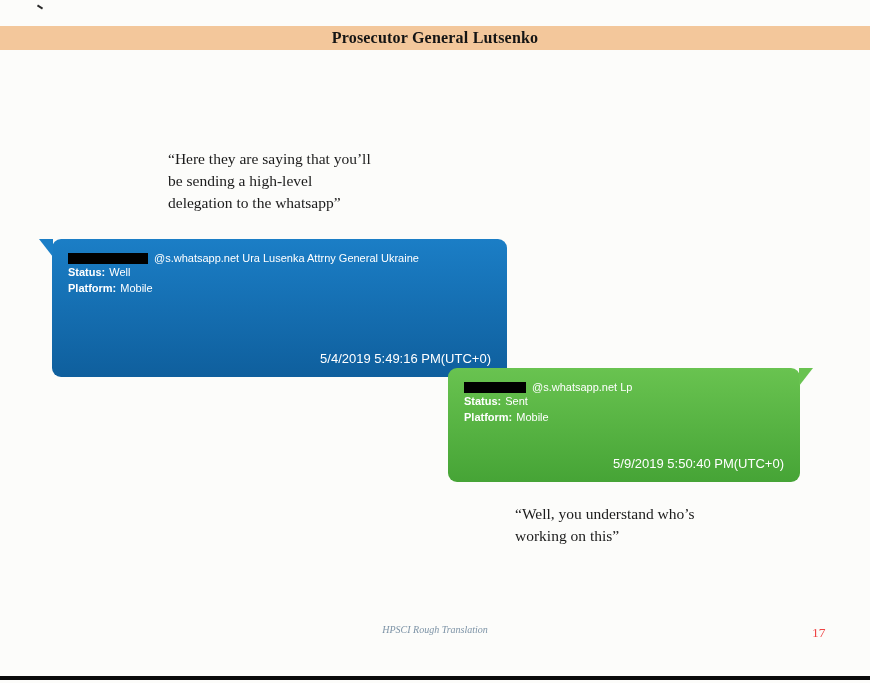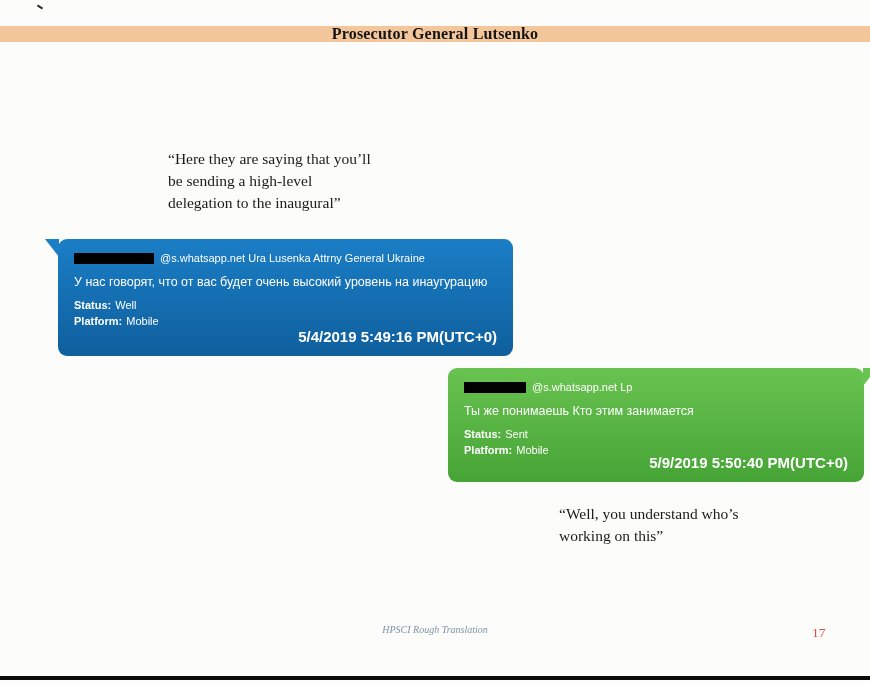--- a/index.html
+++ b/index.html
@@ -22,61 +22,61 @@
     height: 2px;
     background: #2a2a2a;
     transform: rotate(32deg);
   }
 
   .header-band {
     position: absolute;
     top: 26px;
     left: 0;
     right: 0;
-    height: 16px;
+    height: 24px;
     background: var(--header-band, #f3c79b);
     display: flex;
     align-items: center;
     justify-content: center;
   }
   .header-title {
     font-weight: bold;
     font-size: 16px;
     color: #141414;
     letter-spacing: 0.2px;
   }
 
   .quote {
     position: absolute;
     font-size: 15.5px;
     line-height: 1.42;
     color: #1b1b1b;
     white-space: pre-line;
   }
   .quote-top { left: 168px; top: 148px; }
-  .quote-bottom { left: 515px; top: 503px; margin-left: 44px; }
+  .quote-bottom { left: 515px; top: 503px; }
 
   .bubble {
     position: absolute;
     border-radius: 9px;
     color: #ffffff;
     font-family: "Liberation Sans", sans-serif;
     padding: 13px 16px 10px 16px;
   }
   .bubble.incoming {
-    left: 58px;
+    left: 52px;
     top: 239px;
     width: 455px;
-    height: 117px;
+    height: 138px;
     background: linear-gradient(to bottom, var(--incoming-top, #1b7ec6), var(--incoming-bottom, #0f5f9d));
   }
   .bubble.outgoing {
     left: 448px;
     top: 368px;
-    width: 416px;
+    width: 352px;
     height: 114px;
     background: linear-gradient(to bottom, var(--outgoing-top, #69c350), var(--outgoing-bottom, #46a436));
   }
 
   .tail { position: absolute; width: 0; height: 0; top: 0; }
   .tail-left {
     left: -13px;
     border-top: 18px solid var(--incoming-top, #1b7ec6);
     border-left: 14px solid transparent;
   }
@@ -112,22 +112,22 @@
   .meta-line {
     font-size: 11px;
     line-height: 1.45;
   }
   .meta-label { font-weight: bold; margin-right: 4px; }
 
   .timestamp {
     position: absolute;
     right: 16px;
     bottom: 11px;
-    font-size: 15px;
-    font-weight: bold;
+    font-size: 13px;
+    font-weight: normal;
   }
 
   .footer-text {
     position: absolute;
     left: 0;
     right: 0;
     top: 624px;
     text-align: center;
     font-style: italic;
     font-size: 10px;
@@ -156,45 +156,43 @@
 <div class="page">
 
   <span class="scan-artifact"></span>
 
   <div class="header-band">
     <span class="header-title">Prosecutor General Lutsenko</span>
   </div>
 
   <div class="quote quote-top">“Here they are saying that you’ll
 be sending a high-level
-delegation to the inaugural”</div>
+delegation to the whatsapp”</div>
 
   <div class="bubble incoming">
     <span class="tail tail-left"></span>
     <div class="sender-row">
       <span class="redaction wide"></span>
       <span class="sender">@s.whatsapp.net Ura Lusenka  Attrny General Ukraine</span>
     </div>
-    <div class="msg-body">У нас говорят, что от вас будет очень высокий уровень на инаугурацию</div>
     <div class="meta-line">
       <span class="meta-label">Status:</span><span>Well</span>
     </div>
     <div class="meta-line">
       <span class="meta-label">Platform:</span><span>Mobile</span>
     </div>
     <div class="timestamp">5/4/2019 5:49:16 PM(UTC+0)</div>
   </div>
 
   <div class="bubble outgoing">
     <span class="tail tail-right"></span>
     <div class="sender-row">
       <span class="redaction narrow"></span>
       <span class="sender">@s.whatsapp.net Lp</span>
     </div>
-    <div class="msg-body">Ты же понимаешь Кто этим занимается</div>
     <div class="meta-line">
       <span class="meta-label">Status:</span><span>Sent</span>
     </div>
     <div class="meta-line">
       <span class="meta-label">Platform:</span><span>Mobile</span>
     </div>
     <div class="timestamp">5/9/2019 5:50:40 PM(UTC+0)</div>
   </div>
 
   <div class="quote quote-bottom">“Well, you understand who’s

